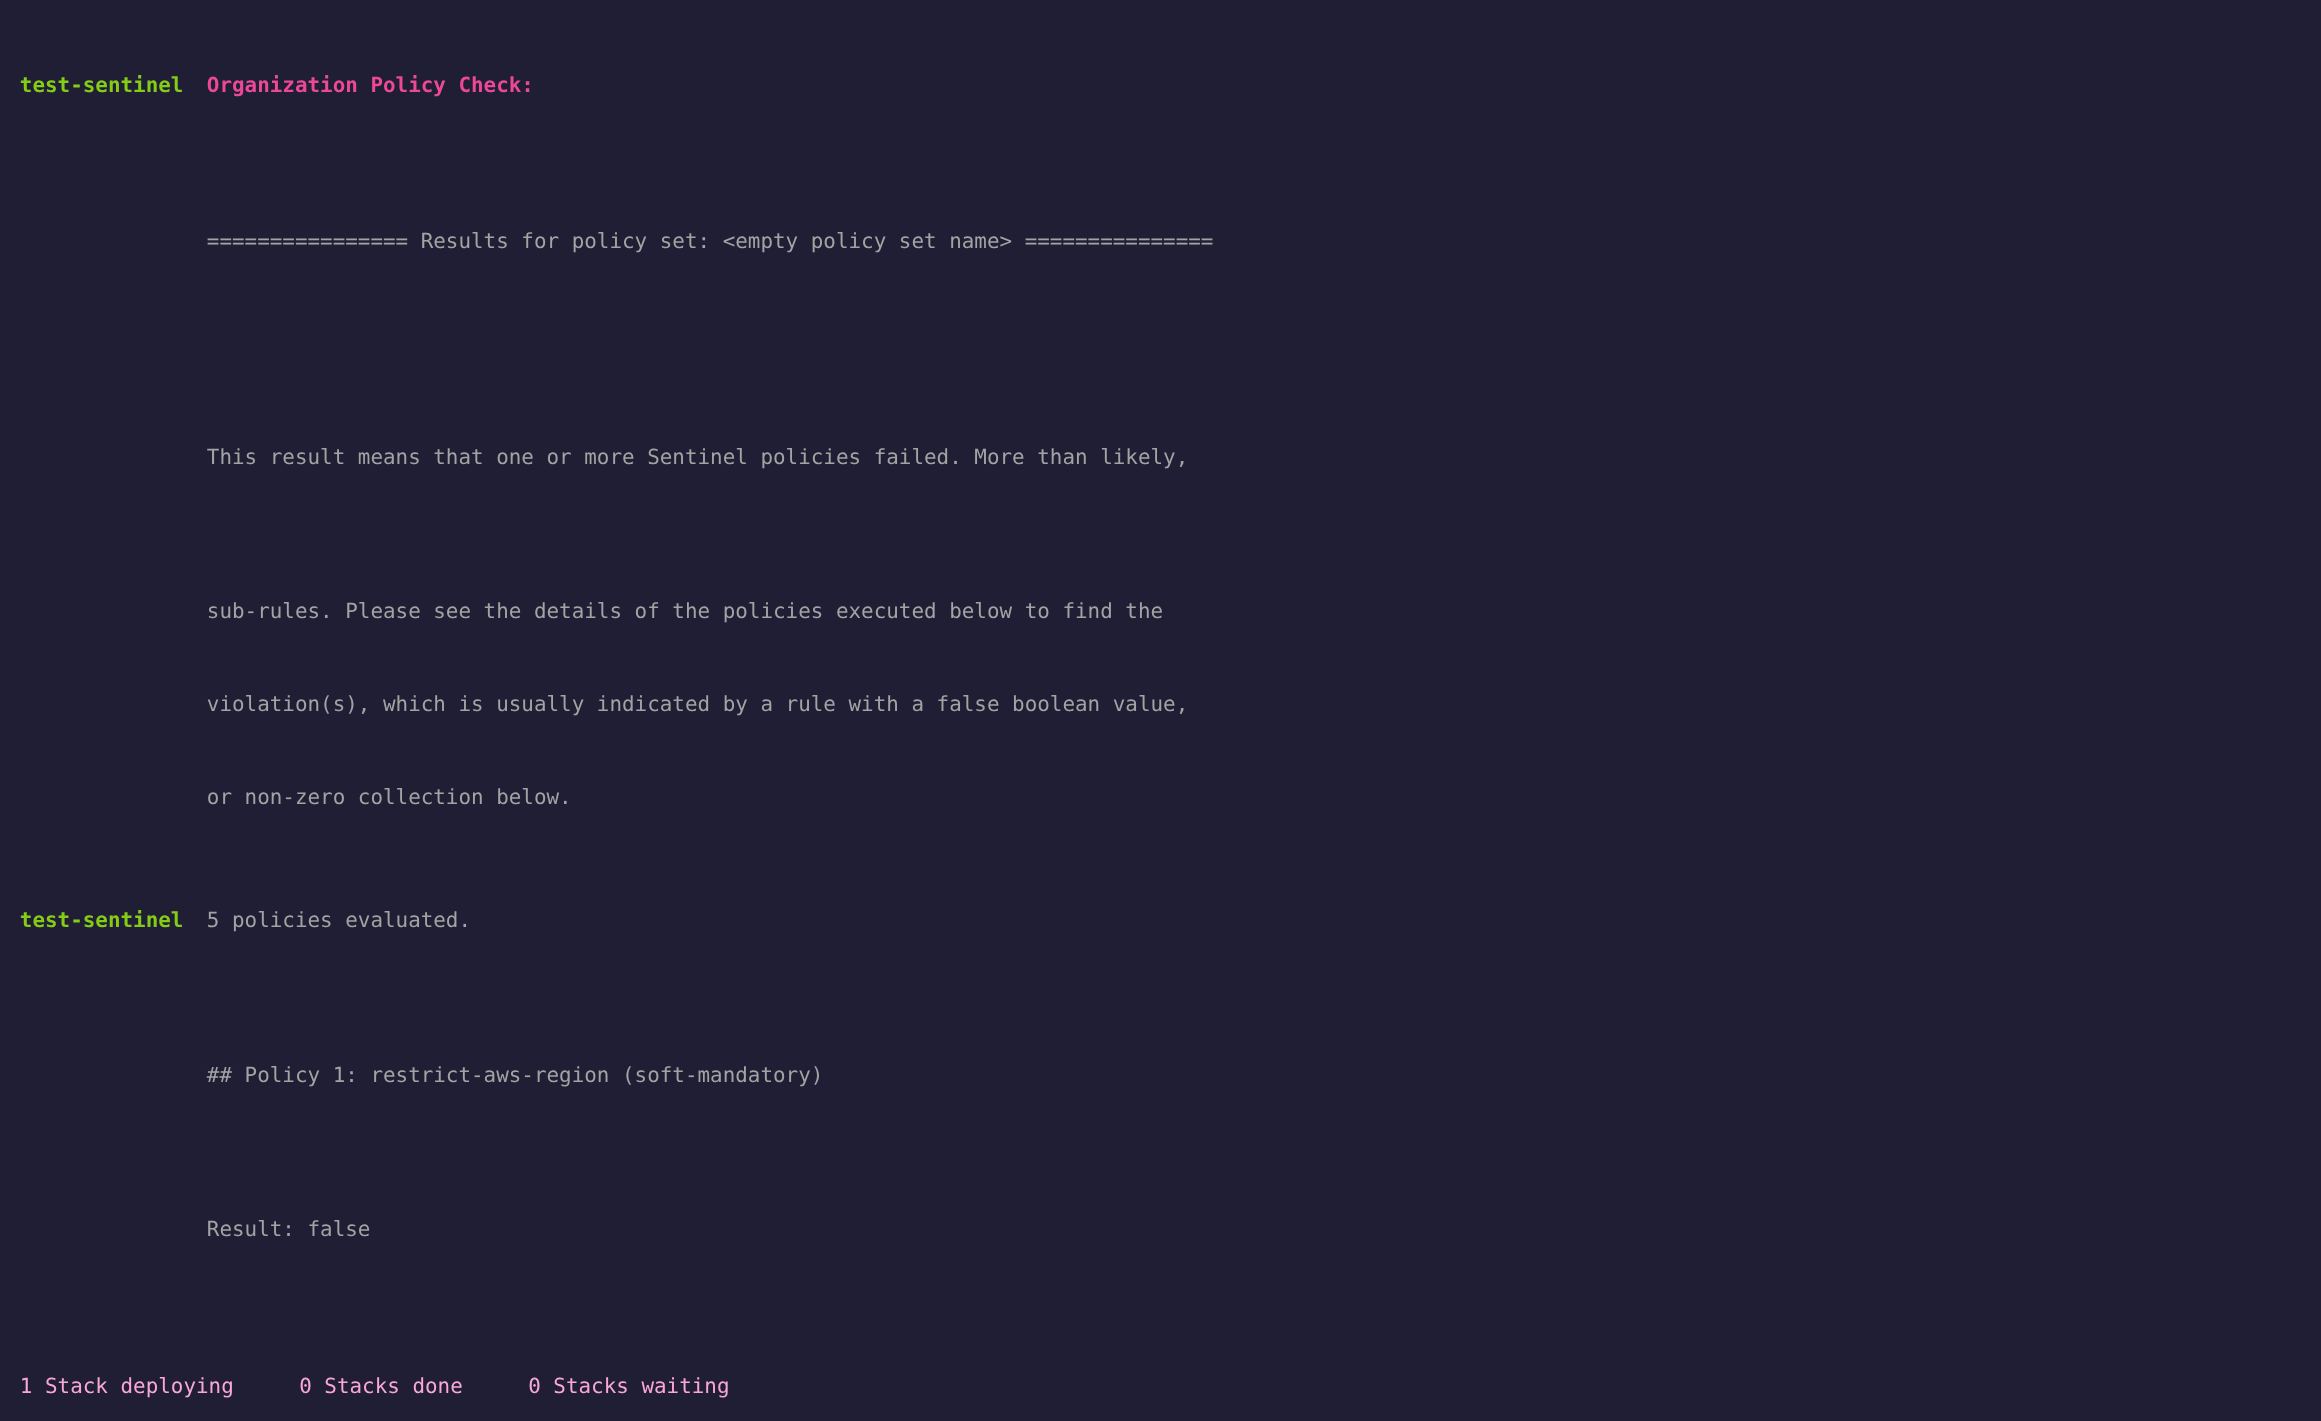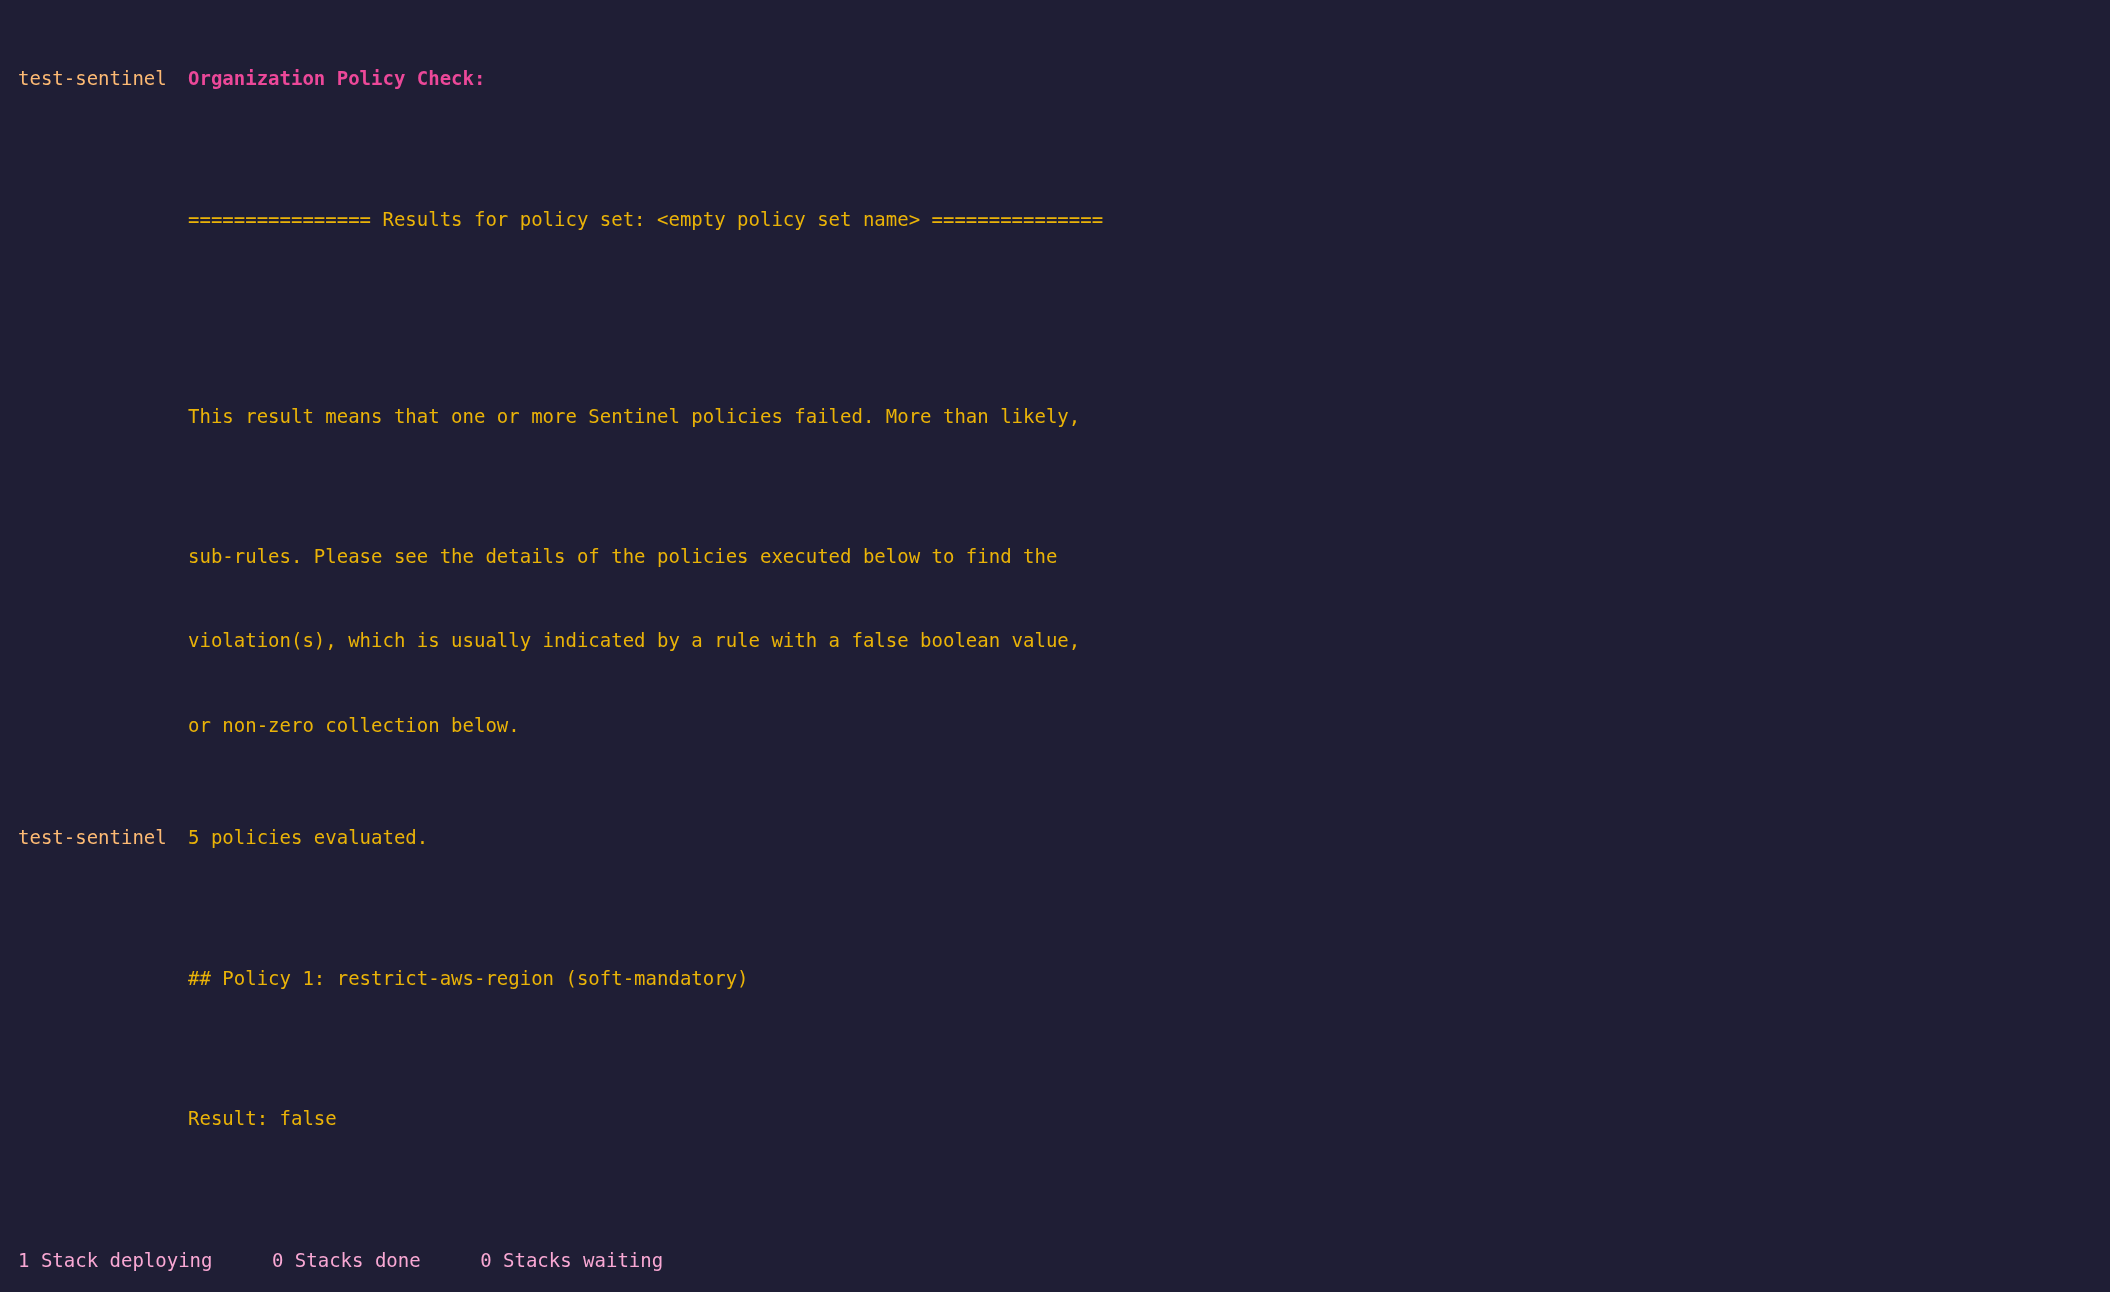--- a/index.html
+++ b/index.html
@@ -19,31 +19,31 @@
       overflow: hidden;
     }
     .terminal {
       padding: 8px 18px;
       white-space: pre;
     }
     .line {
       display: flex;
     }
     .prefix {
-      color: #fdba74;
-      font-weight: normal;
+      color: #84cc16;
+      font-weight: bold;
       width: 170px;
       flex-shrink: 0;
     }
     .prefix-empty {
       width: 170px;
       flex-shrink: 0;
     }
     .content {
-      color: #eab308;
+      color: #a3a3a3;
     }
     .bold {
       font-weight: bold;
       color: #ec4899;
     }
     .status-bar {
       position: absolute;
       bottom: 18px;
       left: 18px;
       color: #f9a8d4;

